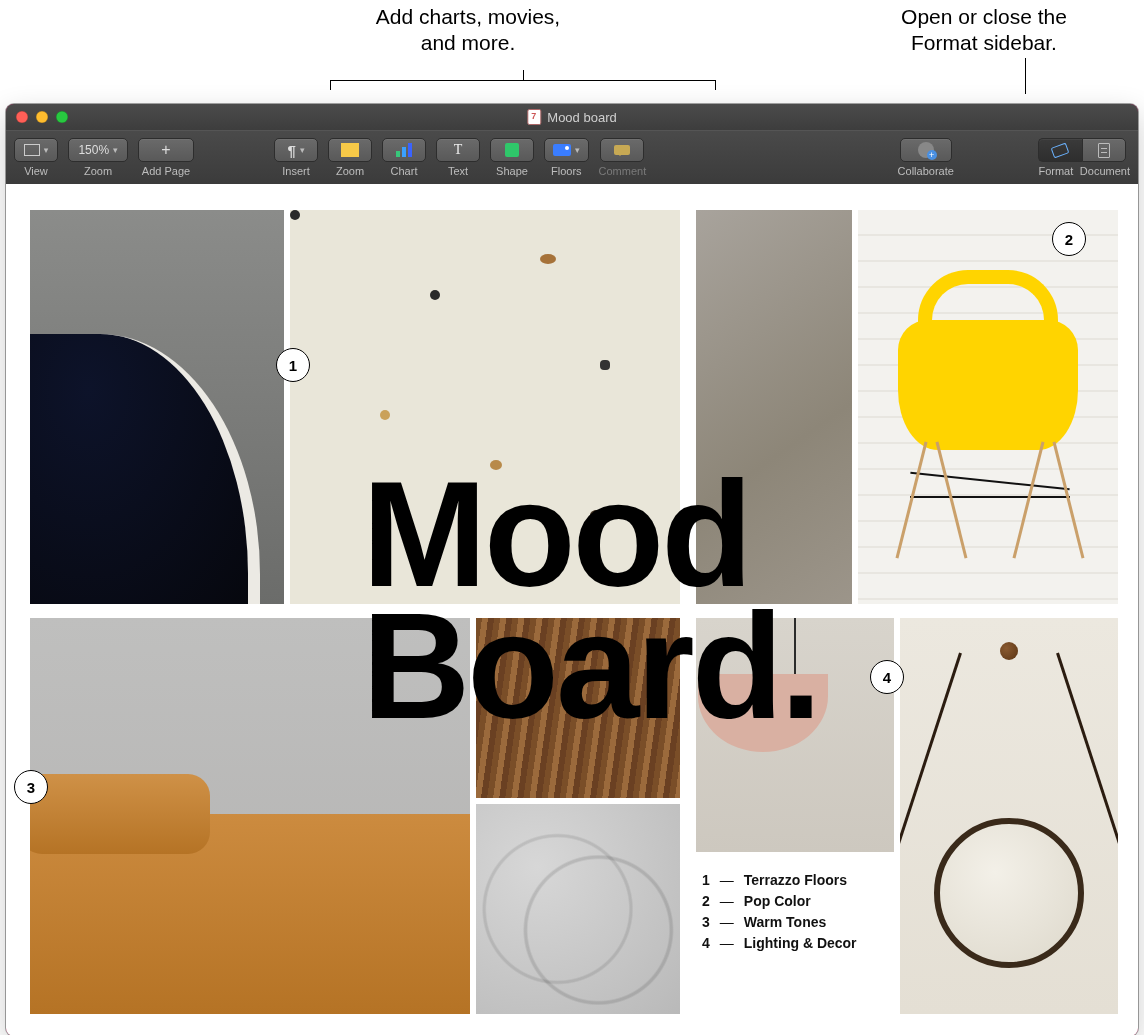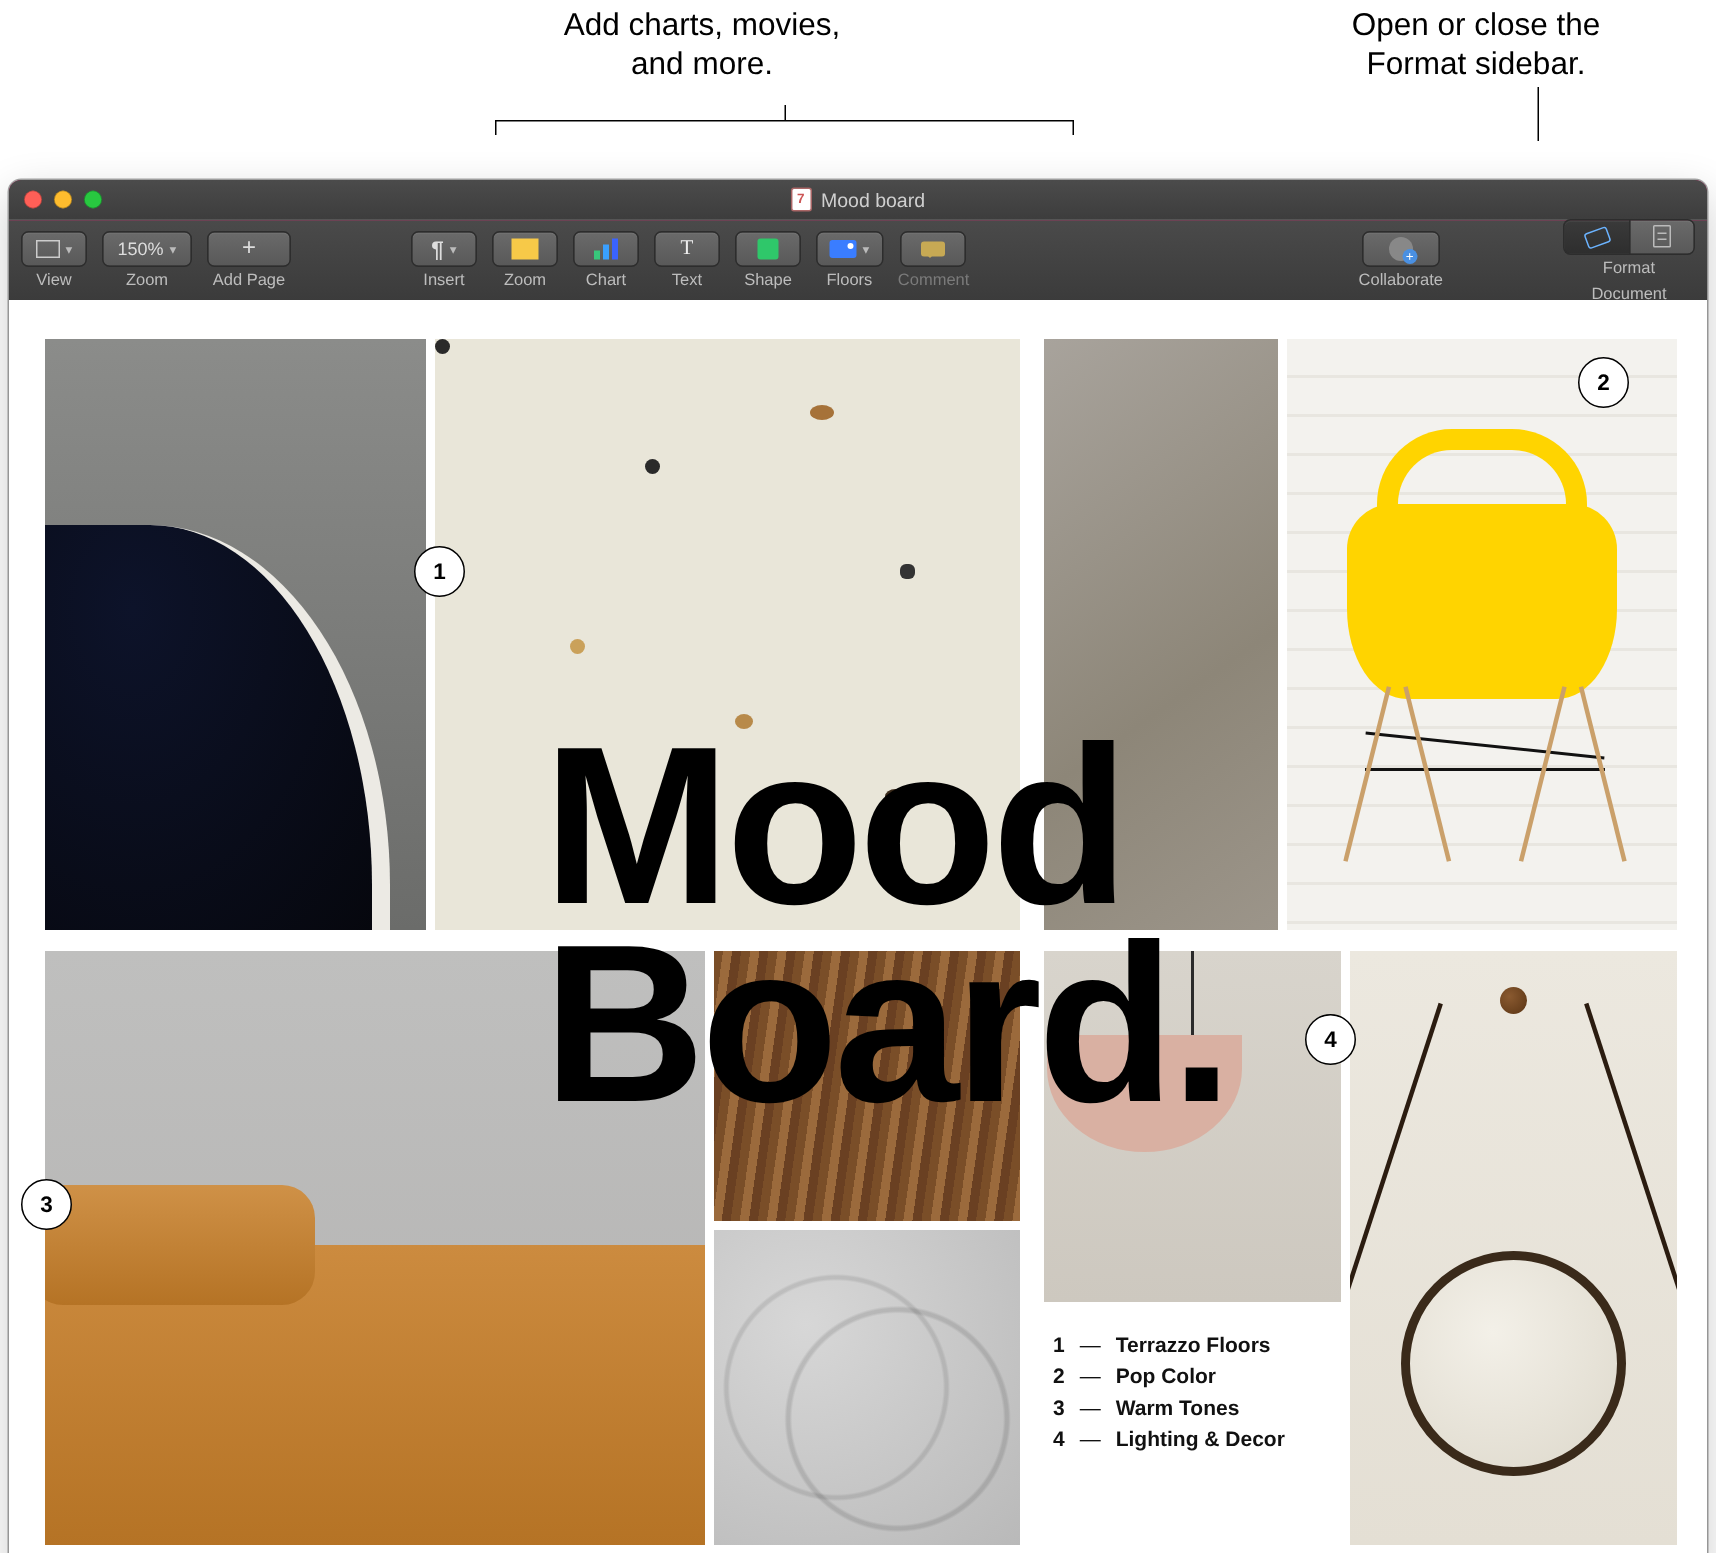--- a/index.html
+++ b/index.html
@@ -2,21 +2,21 @@
 <html><head>
 <meta charset="utf-8">
 <style>
   * { box-sizing: border-box; margin: 0; padding: 0; }
   body {
     font-family: -apple-system, "Helvetica Neue", Arial, sans-serif;
     background: #fff;
     width: 1144px;
   }
   
-  .callouts { position: relative; height: 120px; }
+  .callouts { position: relative; height: 104px; }
   .callout-text { position: absolute; font-size: 21px; line-height: 1.25; text-align: center; color: #000; }
   .callout-left { left: 288px; top: 4px; width: 360px; }
   .callout-right { right: 30px; top: 4px; width: 260px; }
   .bracket-left {
     position: absolute; left: 330px; top: 70px; width: 386px; height: 22px;
   }
   .bracket-left::before {
     content: ""; position: absolute; top: 10px; left: 0; right: 0;
     border-top: 1px solid #000;
   }
@@ -299,21 +299,21 @@
 
     <div class="tool-group">
       <div class="seg">
         <div class="tool-btn active">
           <span class="ic ic-format"></span>
         </div>
         <div class="tool-btn">
           <span class="ic ic-doc"></span>
         </div>
       </div>
-      <div style="display:flex;gap:2px;flex-direction:column;">
+      <div style="display:flex;gap:2px;">
         <div class="tool-label" style="min-width:44px;text-align:center">Format</div>
         <div class="tool-label" style="min-width:44px;text-align:center">Document</div>
       </div>
     </div>
   </div>
 
   <div class="canvas">
 
     <div class="tile t1">
         <div class="chair"></div>

